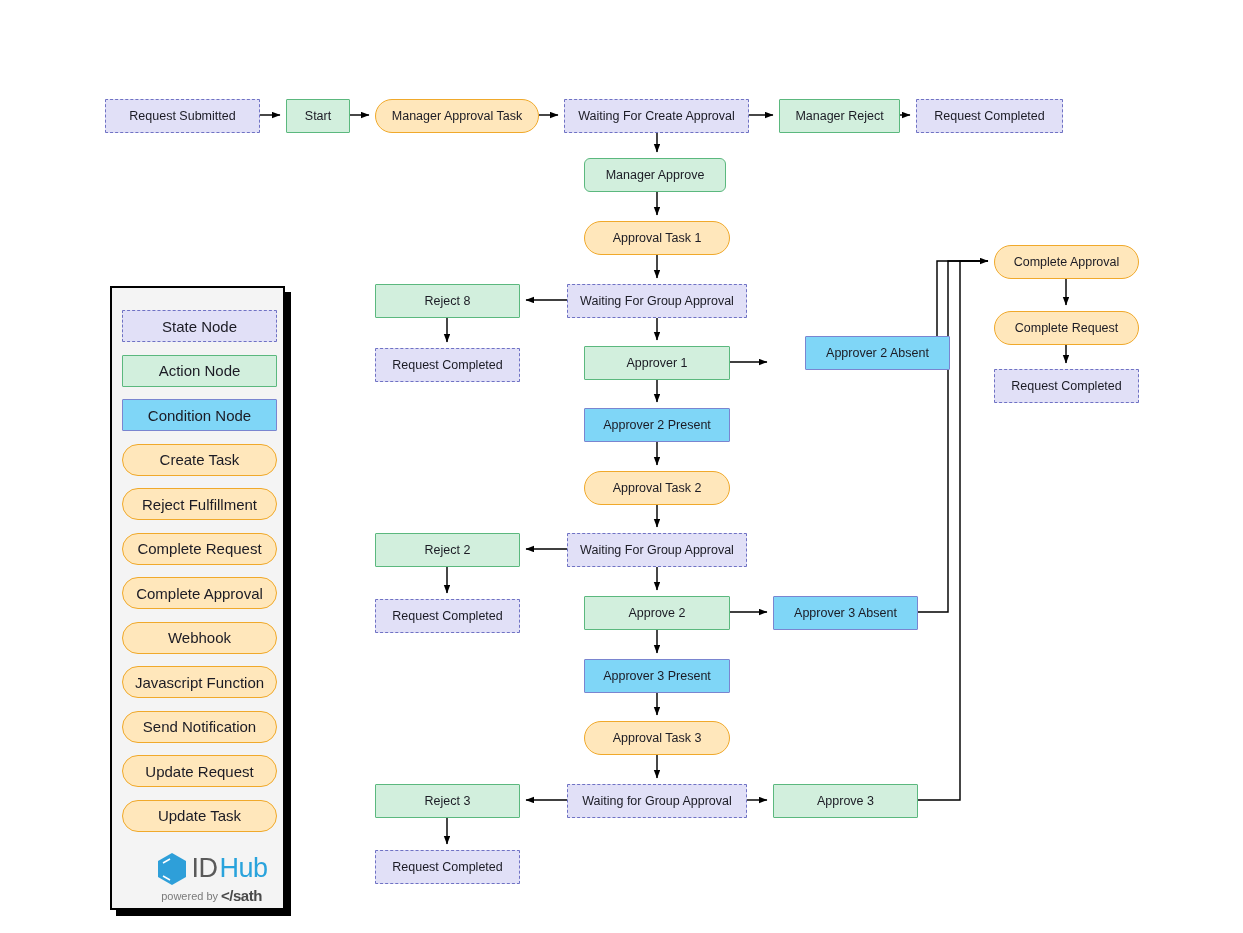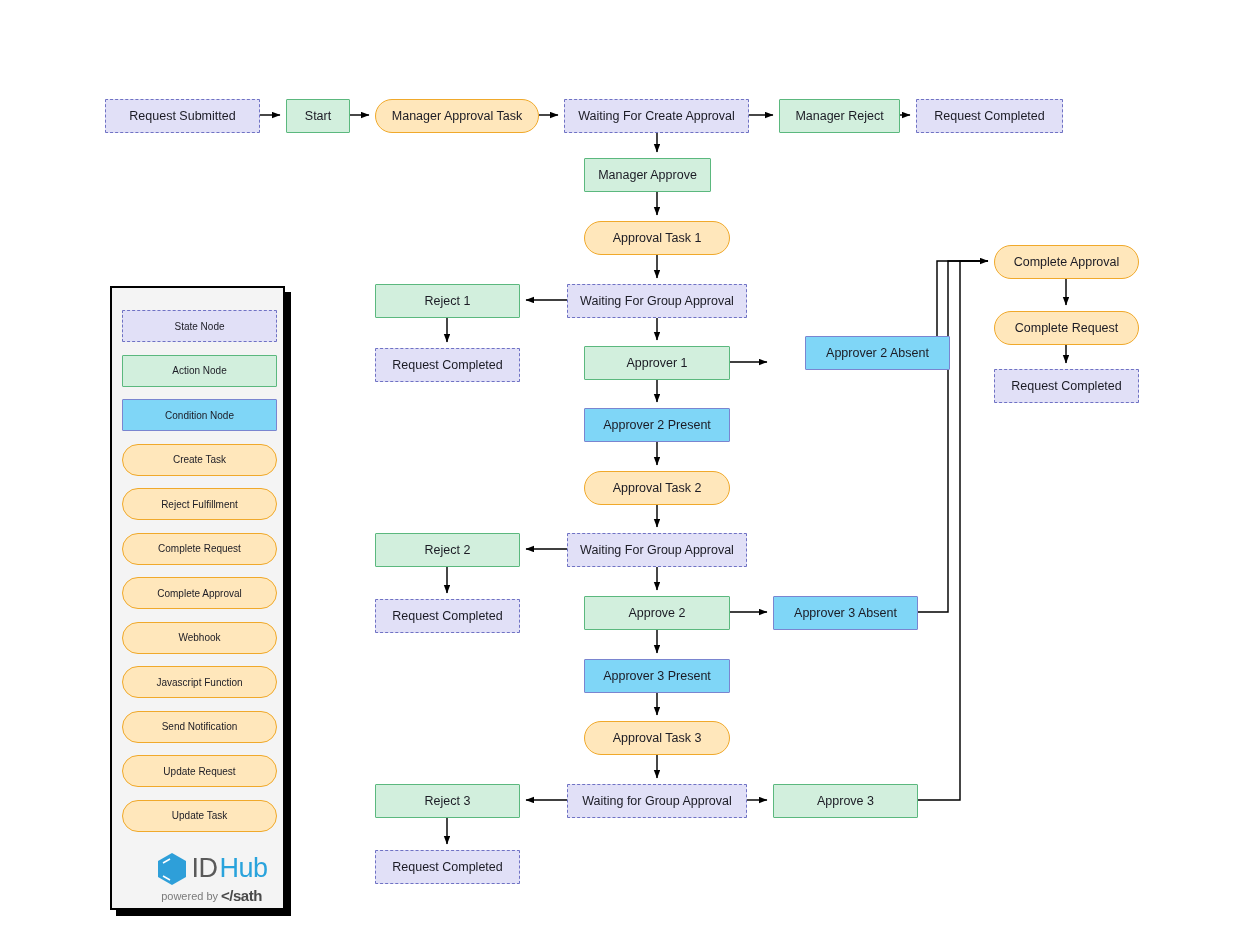--- a/index.html
+++ b/index.html
@@ -72,21 +72,21 @@
     box-shadow:6px 6px 0 0 #000000;
     box-sizing:border-box;
   }
   .lg-item{
     position:absolute;
     left:10px;
     width:155px;
     height:32px;
     box-sizing:border-box;
     display:flex;align-items:center;justify-content:center;
-    font-size:10px;color:#1b1b24;
+    font-size:15px;color:#1b1b24;
     white-space:nowrap;
     text-align:center;
   }
   #logo{
     position:absolute;
     left:12px; width:175px;
     top:554px; height:62px;
     display:flex;flex-direction:column;
     align-items:center;justify-content:flex-end;
   }
@@ -156,24 +156,24 @@
     </g>
   </svg>
 
   <div id="nodes">
       <div class="node n-state" style="left: 105px; top: 99px; width: 155px; height: 32px;">Request Submitted</div>
       <div class="node n-action" style="left: 286px; top: 99px; width: 64px; height: 32px;">Start</div>
       <div class="node n-task" style="left: 375px; top: 99px; width: 164px; height: 32px;">Manager Approval Task</div>
       <div class="node n-state" style="left: 564px; top: 99px; width: 185px; height: 32px;">Waiting For Create Approval</div>
       <div class="node n-action" style="left: 779px; top: 99px; width: 121px; height: 32px;">Manager Reject</div>
       <div class="node n-state" style="left: 916px; top: 99px; width: 147px; height: 32px;">Request Completed</div>
-      <div class="node n-action" style="left: 584px; top: 158px; width: 127px; height: 32px;">Manager Approve</div>
+      <div class="node n-action" style="left: 584px; top: 158px; width: 142px; height: 32px; border-radius: 6px;">Manager Approve</div>
       <div class="node n-task" style="left: 584px; top: 221px; width: 146px; height: 32px;">Approval Task 1</div>
       <div class="node n-state" style="left: 567px; top: 284px; width: 180px; height: 32px;">Waiting For Group Approval</div>
-      <div class="node n-action" style="left: 375px; top: 284px; width: 145px; height: 32px;">Reject 1</div>
+      <div class="node n-action" style="left: 375px; top: 284px; width: 145px; height: 32px;">Reject 8</div>
       <div class="node n-state" style="left: 375px; top: 348px; width: 145px; height: 32px;">Request Completed</div>
       <div class="node n-action" style="left: 584px; top: 346px; width: 146px; height: 32px;">Approver 1</div>
       <div class="node n-cond" style="left: 773px; top: 336px; width: 145px; height: 32px; margin-left: 32px;">Approver 2 Absent</div>
       <div class="node n-cond" style="left: 584px; top: 408px; width: 146px; height: 32px;">Approver 2 Present</div>
       <div class="node n-task" style="left: 584px; top: 471px; width: 146px; height: 32px;">Approval Task 2</div>
       <div class="node n-state" style="left: 567px; top: 533px; width: 180px; height: 32px;">Waiting For Group Approval</div>
       <div class="node n-action" style="left: 375px; top: 533px; width: 145px; height: 32px;">Reject 2</div>
       <div class="node n-state" style="left: 375px; top: 599px; width: 145px; height: 32px;">Request Completed</div>
       <div class="node n-action" style="left: 584px; top: 596px; width: 146px; height: 32px;">Approve 2</div>
       <div class="node n-cond" style="left: 773px; top: 596px; width: 145px; height: 32px;">Approver 3 Absent</div>

